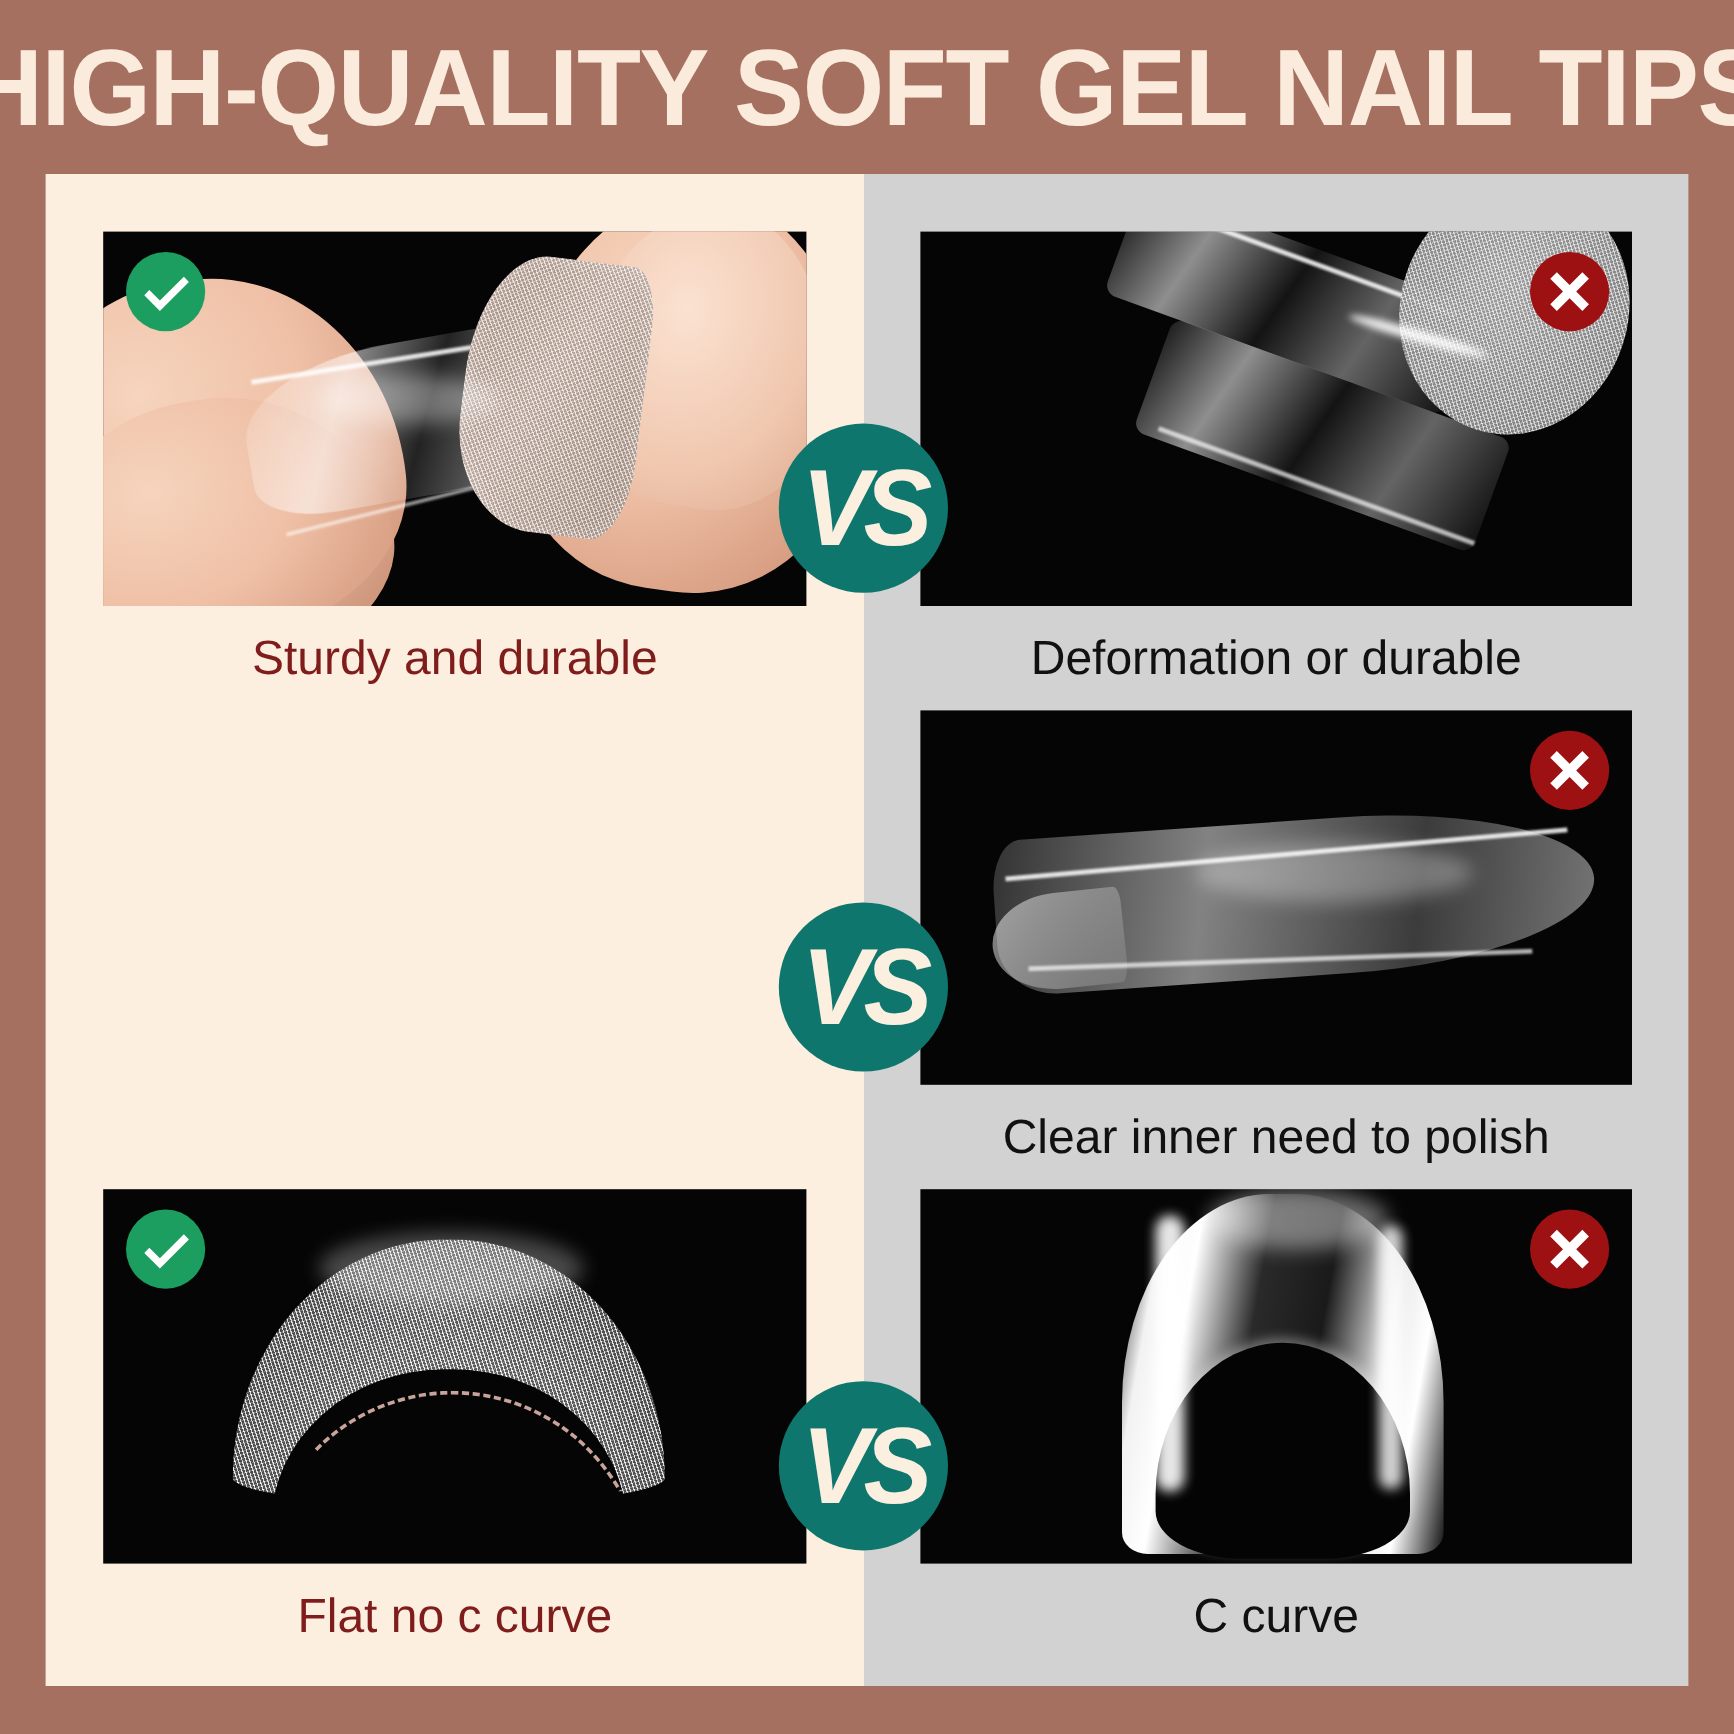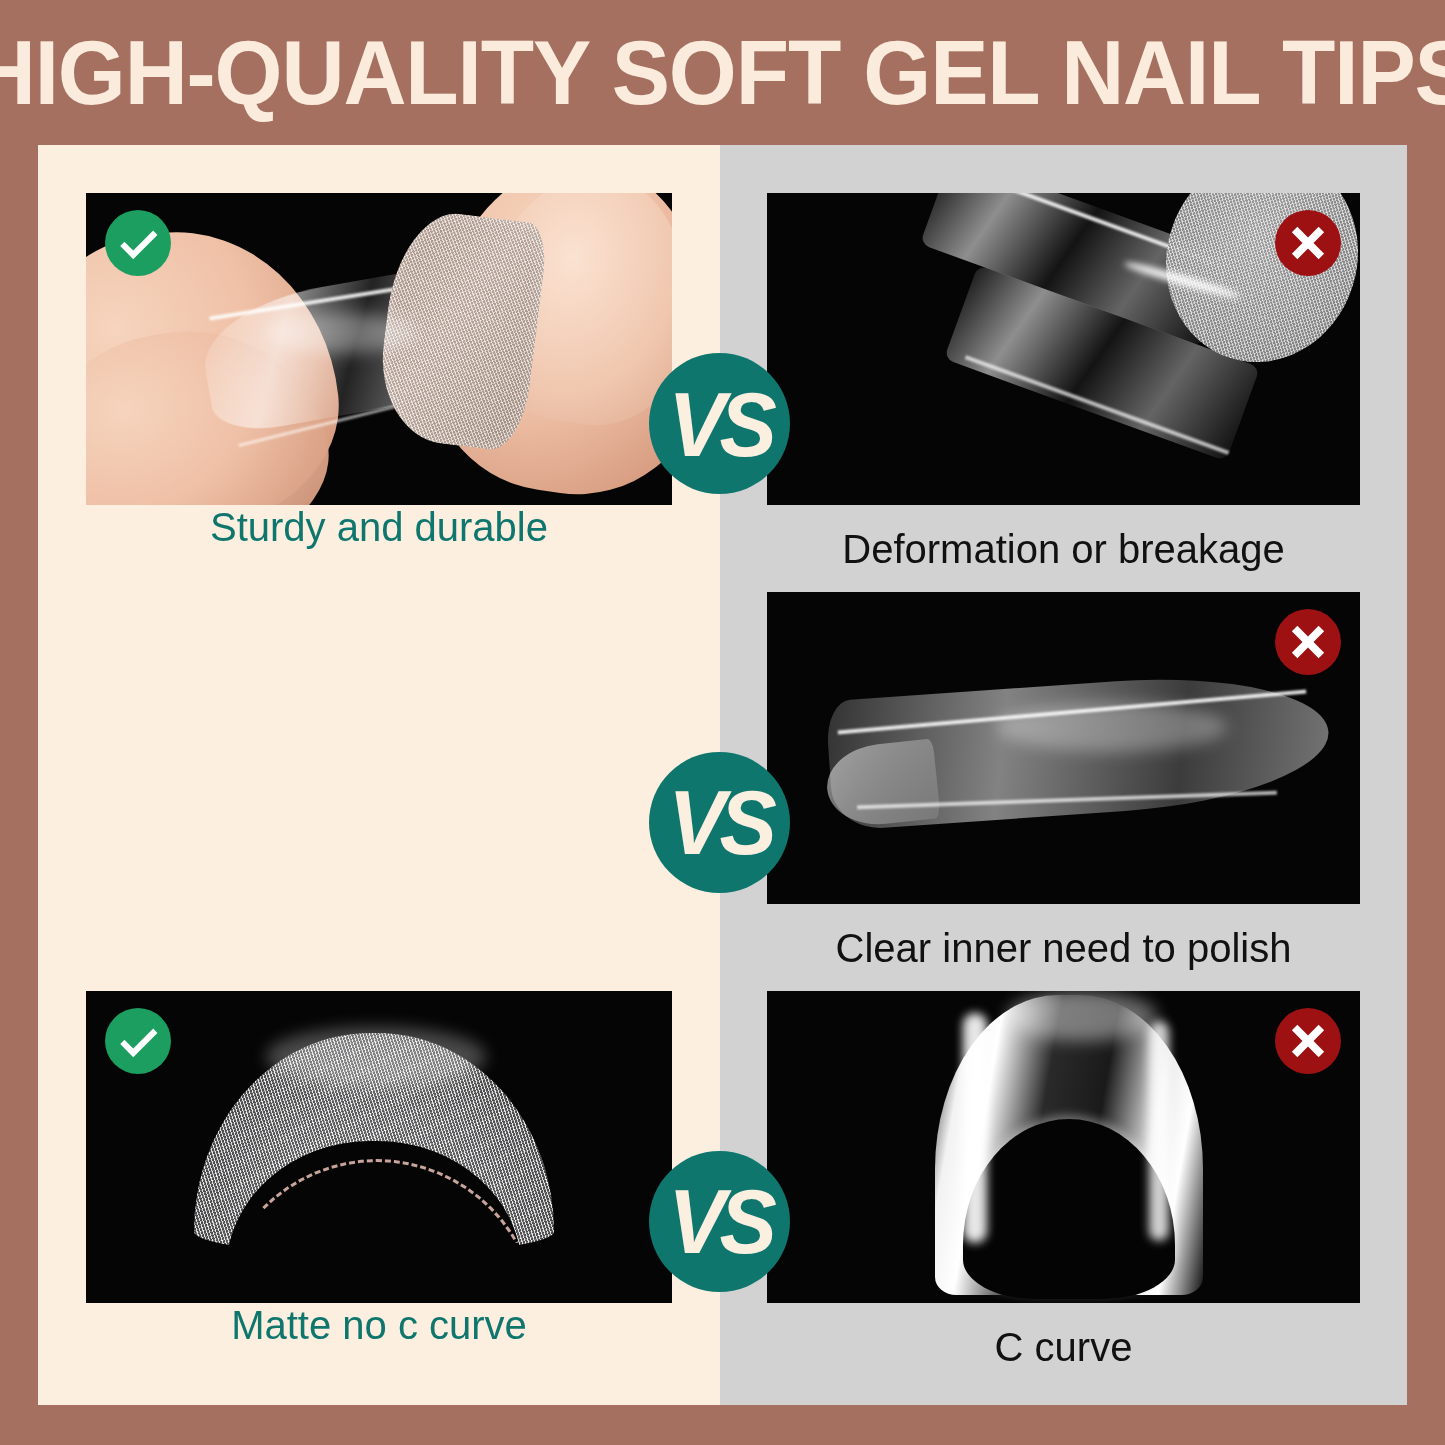--- a/index.html
+++ b/index.html
@@ -47,21 +47,21 @@
   .col-good .photo{margin:0 48px;height:312px;}
   .col-bad  .photo{margin:0 47px;height:312px;}
 
   .caption{
     width:100%;
     text-align:center;
     font-size:40px;
     line-height:1.1;
     white-space:nowrap;
   }
-  .cap-good{color:#0f766e;}
+  .cap-good{color:#7f1d1d;margin-top:22px;}
   .cap-bad{color:#111111;margin-top:22px;}
 
   
   .badge{
     position:absolute;border-radius:50%;
     display:flex;align-items:center;justify-content:center;
     z-index:6;
   }
   .badge-check{left:19px;top:17px;width:66px;height:66px;background:#1B9E5F;}
   .badge-x{right:19px;top:17px;width:66px;height:66px;background:#9E1113;}
@@ -203,21 +203,21 @@
             <div class="arch-cut" style="left:140px;top:150px;width:296px;height:150px;"></div>
             <div class="dash-curve" style="left:128px;top:168px;width:320px;height:160px;"></div>
             <div class="softglow" style="left:180px;top:36px;width:220px;height:60px;background:rgba(255,255,255,.28);"></div>
           </div>
           <div class="badge badge-check">
             <svg viewBox="0 0 24 24" aria-hidden="true">
                 <path d="M20.3 5.2 9.4 16.1 4.6 11.3l-2.3 2.4 7.1 7.1L22.6 7.6z" fill="#ffffff"></path>
               </svg>
           </div>
         </div>
-        <div class="caption cap-good">Matte no c curve</div>
+        <div class="caption cap-good">Flat no c curve</div>
       </div>
     </div>
 
     <div class="col col-bad">
 
       <div class="cell" style="top:48px;">
         <div class="photo">
           <div class="art">
             <div class="clear-body" style="left:160px;top:10px;width:300px;height:95px;transform:rotate(20deg);"></div>
             <div class="glass-edge" style="left:165px;top:18px;width:290px;height:4px;transform:rotate(20deg);"></div>
@@ -225,21 +225,21 @@
             <div class="glass-edge" style="left:190px;top:210px;width:280px;height:4px;transform:rotate(20deg);opacity:.8;"></div>
             <div class="frost-cap" style="left:400px;top:-40px;width:190px;height:210px;transform:rotate(18deg);opacity:.95;"></div>
             <div class="highlight" style="left:355px;top:82px;width:120px;height:10px;transform:rotate(16deg);"></div>
           </div>
           <div class="badge badge-x">
             <svg viewBox="0 0 24 24" aria-hidden="true">
                 <path d="M6.2 3.2 3.2 6.2 9 12l-5.8 5.8 3 3L12 15l5.8 5.8 3-3L15 12l5.8-5.8-3-3L12 9z" fill="#ffffff"></path>
               </svg>
           </div>
         </div>
-        <div class="caption cap-bad">Deformation or breakage</div>
+        <div class="caption cap-bad">Deformation or durable</div>
       </div>
 
       <div class="cell" style="top:447px;">
         <div class="photo">
           <div class="art">
             <div class="clear-body" style="left:62px;top:92px;width:500px;height:130px;border-radius:6% 50% 50% 12%/40% 60% 60% 40%;background:linear-gradient(100deg,rgba(255,255,255,.18) 0%,rgba(255,255,255,.5) 35%,rgba(255,255,255,.22) 70%,rgba(255,255,255,.45) 100%);transform:rotate(-4deg);"></div>
             <div class="glass-edge" style="left:70px;top:118px;width:470px;height:4px;transform:rotate(-5deg);"></div>
             <div class="glass-edge" style="left:90px;top:206px;width:420px;height:4px;transform:rotate(-2deg);opacity:.8;"></div>
             <div class="clear-body" style="left:60px;top:152px;width:110px;height:80px;border-radius:60% 6% 6% 60%/60% 20% 30% 60%;background:linear-gradient(120deg,rgba(255,255,255,.55),rgba(255,255,255,.1));transform:rotate(-6deg);"></div>
             <div class="softglow" style="left:230px;top:110px;width:230px;height:50px;background:rgba(255,255,255,.3);"></div>

